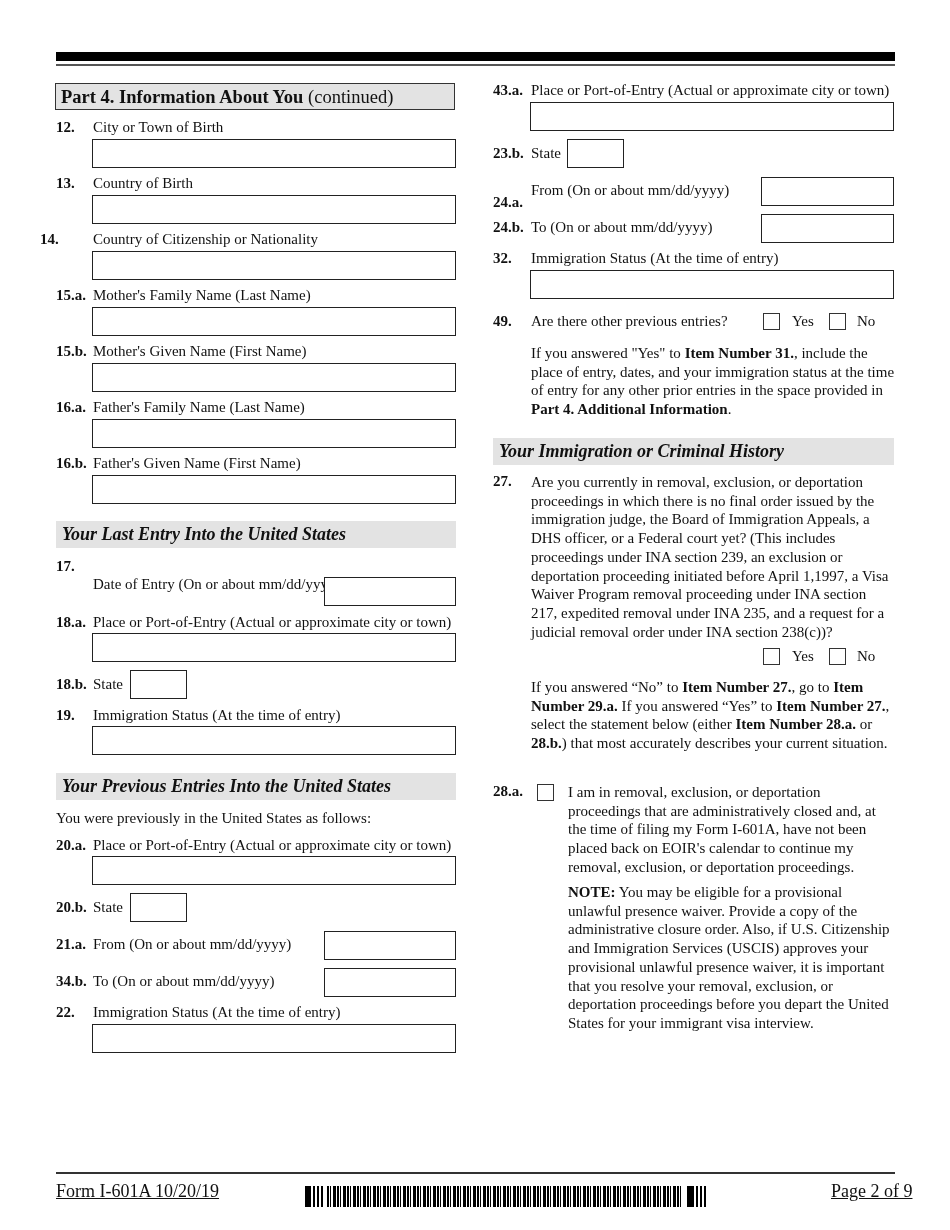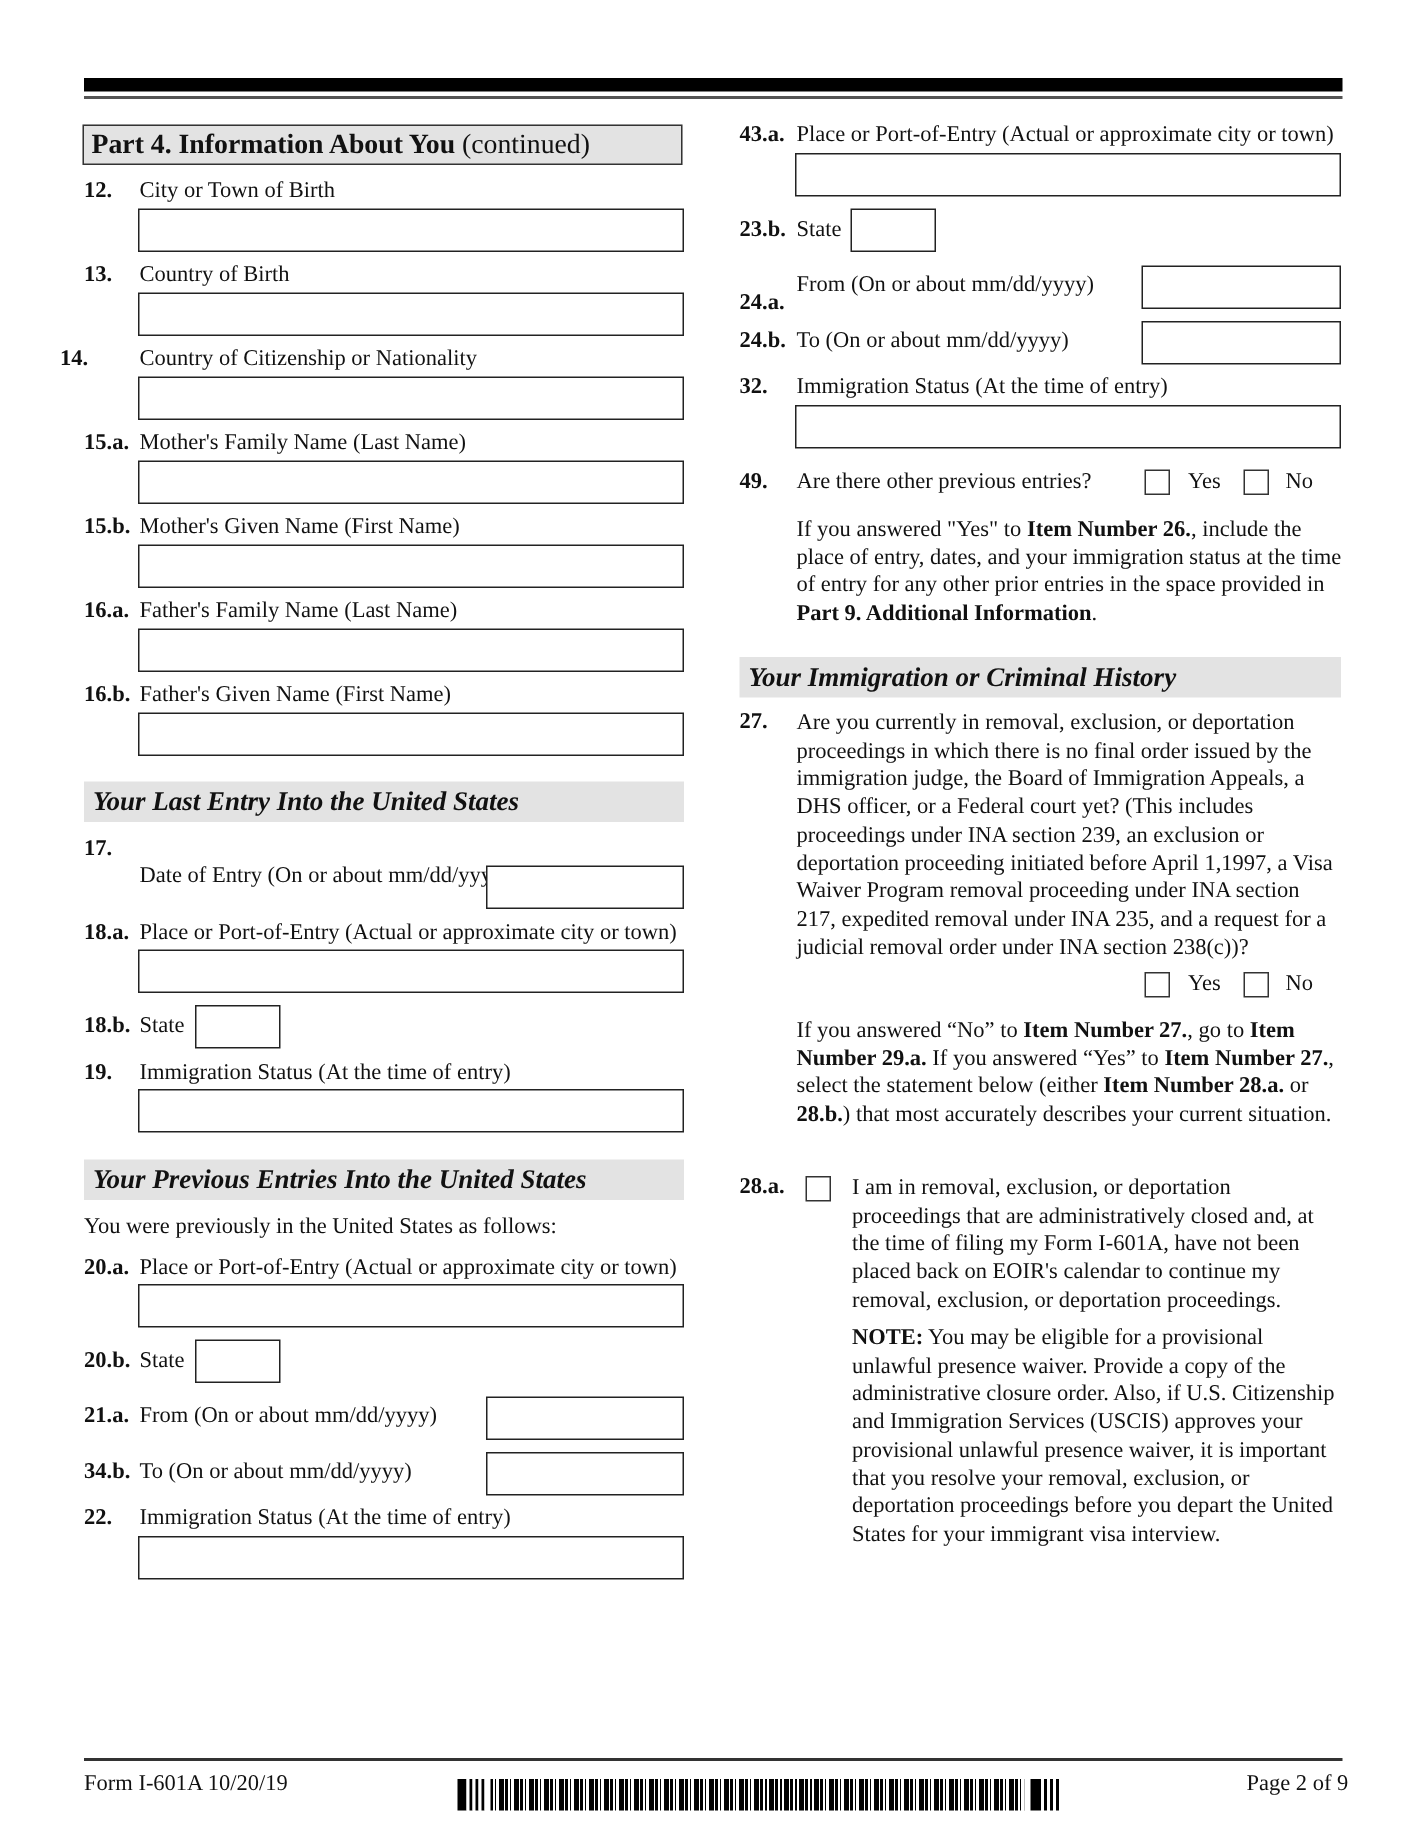--- a/index.html
+++ b/index.html
@@ -10,21 +10,21 @@
   .part-header { left:55px; top:83px; width:400px; height:27px; background:#e3e3e3; border:1.5px solid #333; box-sizing:border-box; font-size:18.5px; line-height:26px; padding-left:5px; white-space:nowrap; }
   .part-header b { font-weight:bold; }
   .sec-header { background:#e3e3e3; height:27px; font-size:18px; font-weight:bold; font-style:italic; line-height:26px; padding-left:6px; box-sizing:border-box; white-space:nowrap; }
   .num { font-weight:bold; font-size:15px; white-space:nowrap; }
   .lbl { font-size:15px; white-space:nowrap; }
   .box { border:1.5px solid #222; box-sizing:border-box; background:#fff; }
   .cb { width:17px; height:17px; border:1px solid #333; box-sizing:border-box; background:#fff; }
   .para { font-size:15px; line-height:18.7px; }
   .para b { font-weight:bold; }
   .footer-line { left:56px; top:1172px; width:839px; height:2px; background:#333; }
-  .footer-text { font-size:15px; white-space:nowrap; }
+  .footer-text { font-size:18px; white-space:nowrap;text-decoration:underline; }
   .barcode { left:305px; top:1186px; width:408px; height:21px; display:flex; align-items:stretch; }
   .barcode span { display:block; background:#000; }
 </style>
 </head>
 <body>
 
 <div class="abs topbar"></div>
 <div class="abs topline"></div>
 
 <div class="abs part-header"><b>Part 4.  Information About You</b><span> (continued)</span></div>
@@ -121,21 +121,21 @@
 <span class="abs lbl" style="left:531px;top:250px">Immigration Status (At the time of entry)</span>
 <div class="abs box" style="left:530px;top:270px;width:364px;height:29px"></div>
 
 <span class="abs num" style="left:493px;top:313px">49.</span>
 <span class="abs lbl" style="left:531px;top:313px">Are there other previous entries?</span>
 <div class="abs cb" style="left:763px;top:313px"></div>
 <span class="abs lbl" style="left:792px;top:313px">Yes</span>
 <div class="abs cb" style="left:829px;top:313px"></div>
 <span class="abs lbl" style="left:857px;top:313px">No</span>
 
-<div class="abs para" style="left:531px;top:344px;width:365px"><span>If you answered "Yes" to </span><b>Item Number 26.</b><span>, include the place of entry, dates, and your immigration status at the time of entry for any other prior entries in the space provided in </span><b>Part 9. Additional Information</b><span>.</span></div>
+<div class="abs para" style="left:531px;top:344px;width:365px"><span>If you answered "Yes" to </span><b>Item Number 31.</b><span>, include the place of entry, dates, and your immigration status at the time of entry for any other prior entries in the space provided in </span><b>Part 4. Additional Information</b><span>.</span></div>
 
 <div class="abs sec-header" style="left:493px;top:438px;width:401px">Your Immigration or Criminal History</div>
 
 <span class="abs num" style="left:493px;top:473px">27.</span>
 <div class="abs para" style="left:531px;top:473px;width:365px">Are you currently in removal, exclusion, or deportation proceedings in which there is no final order issued by the immigration judge, the Board of Immigration Appeals, a DHS officer, or a Federal court yet?  (This includes proceedings under INA section 239, an exclusion or deportation proceeding initiated before April 1,1997, a Visa Waiver Program removal proceeding under INA section 217, expedited removal under INA 235, and a request for a judicial removal order under INA section 238(c))?</div>
 <div class="abs cb" style="left:763px;top:648px"></div>
 <span class="abs lbl" style="left:792px;top:648px">Yes</span>
 <div class="abs cb" style="left:829px;top:648px"></div>
 <span class="abs lbl" style="left:857px;top:648px">No</span>
 

